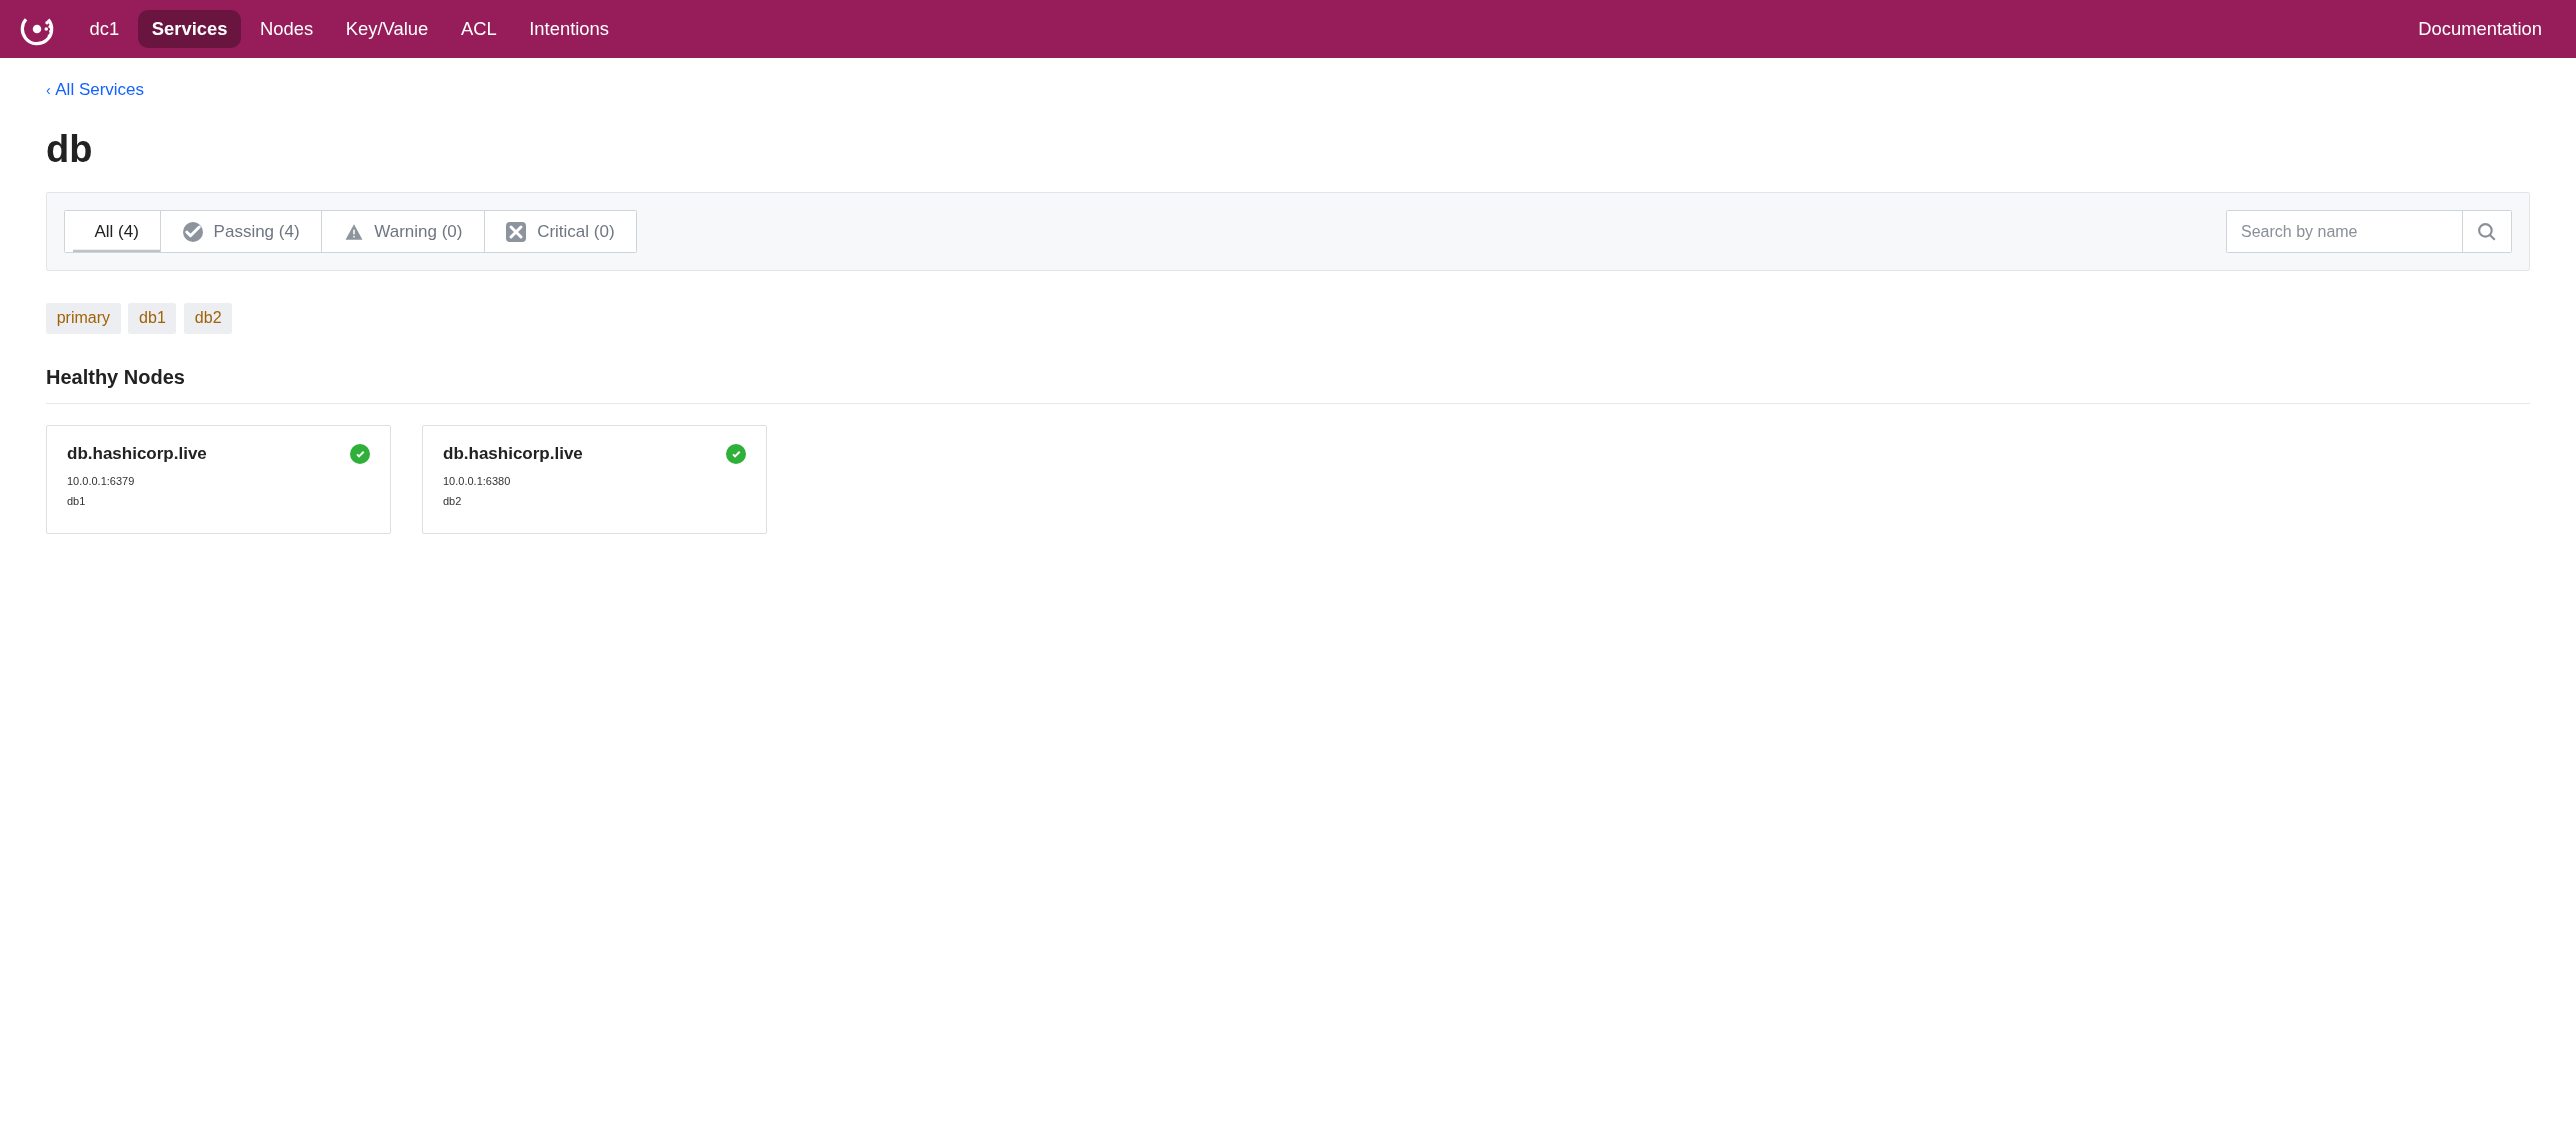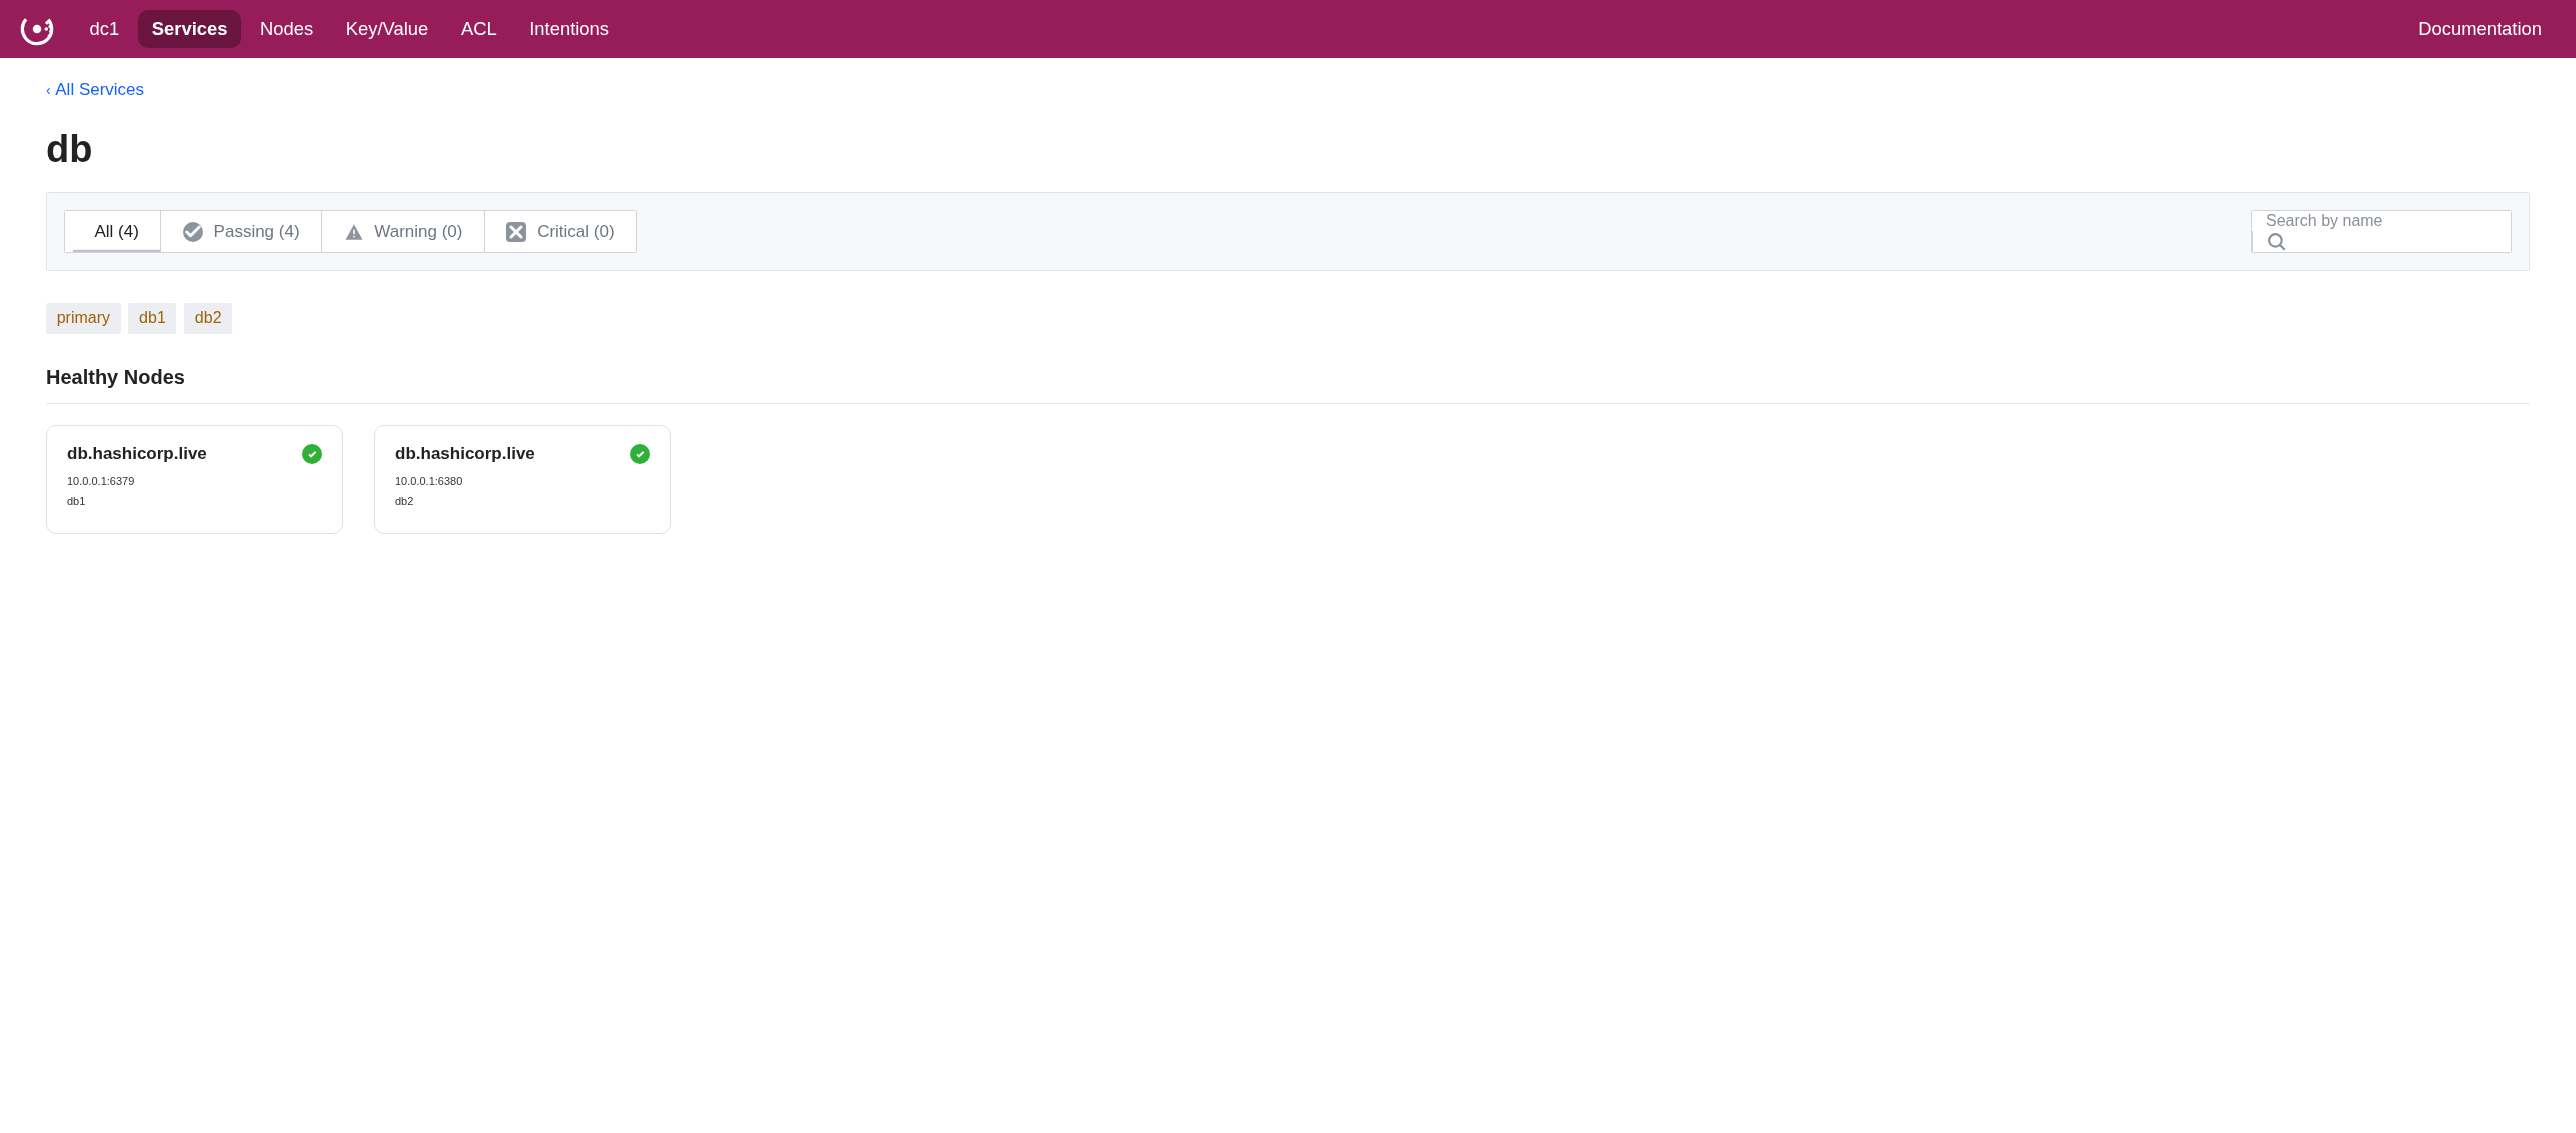--- a/index.html
+++ b/index.html
@@ -92,21 +92,20 @@
     border-radius: 3.8px;
   }
   .filter-spacer { flex: 1; }
   .search-wrap {
     display: flex;
     border: 0.8px solid #cfd3da;
     border-radius: 1.5px;
     background: #fff;
     height: 43px;
     min-width: 261px;
-    flex-direction: column;
   }
   .search-wrap input {
     border: none; outline: none;
     padding: 0 14px;
     font-size: 16px;
     flex: 1;
     color: #333;
   }
   .search-wrap input::placeholder { color: #8a8f98; }
   .search-btn {
@@ -132,23 +131,23 @@
     font-size: 20px; font-weight: 600; color: #222;
     padding-bottom: 14px;
     border-bottom: 0.8px solid #e6e8eb;
     margin-bottom: 21.5px;
   }
 
   
   .cards { display: flex; gap: 31px; flex-wrap: wrap; }
   .card {
     border: 0.8px solid #dcdfe4;
-    border-radius: 10px;
+    border-radius: 2px;
     padding: 18.4px 20px;
-    width: 297px;
+    width: 345px;
     position: relative;
     cursor: pointer;
   }
   .card-head {
     display: flex; justify-content: space-between; align-items: center;
     margin-bottom: 10.7px;
   }
   .card-name { font-size: 17px; font-weight: 700; }
   .status-ok {
     width: 20px; height: 20px; border-radius: 50%;

